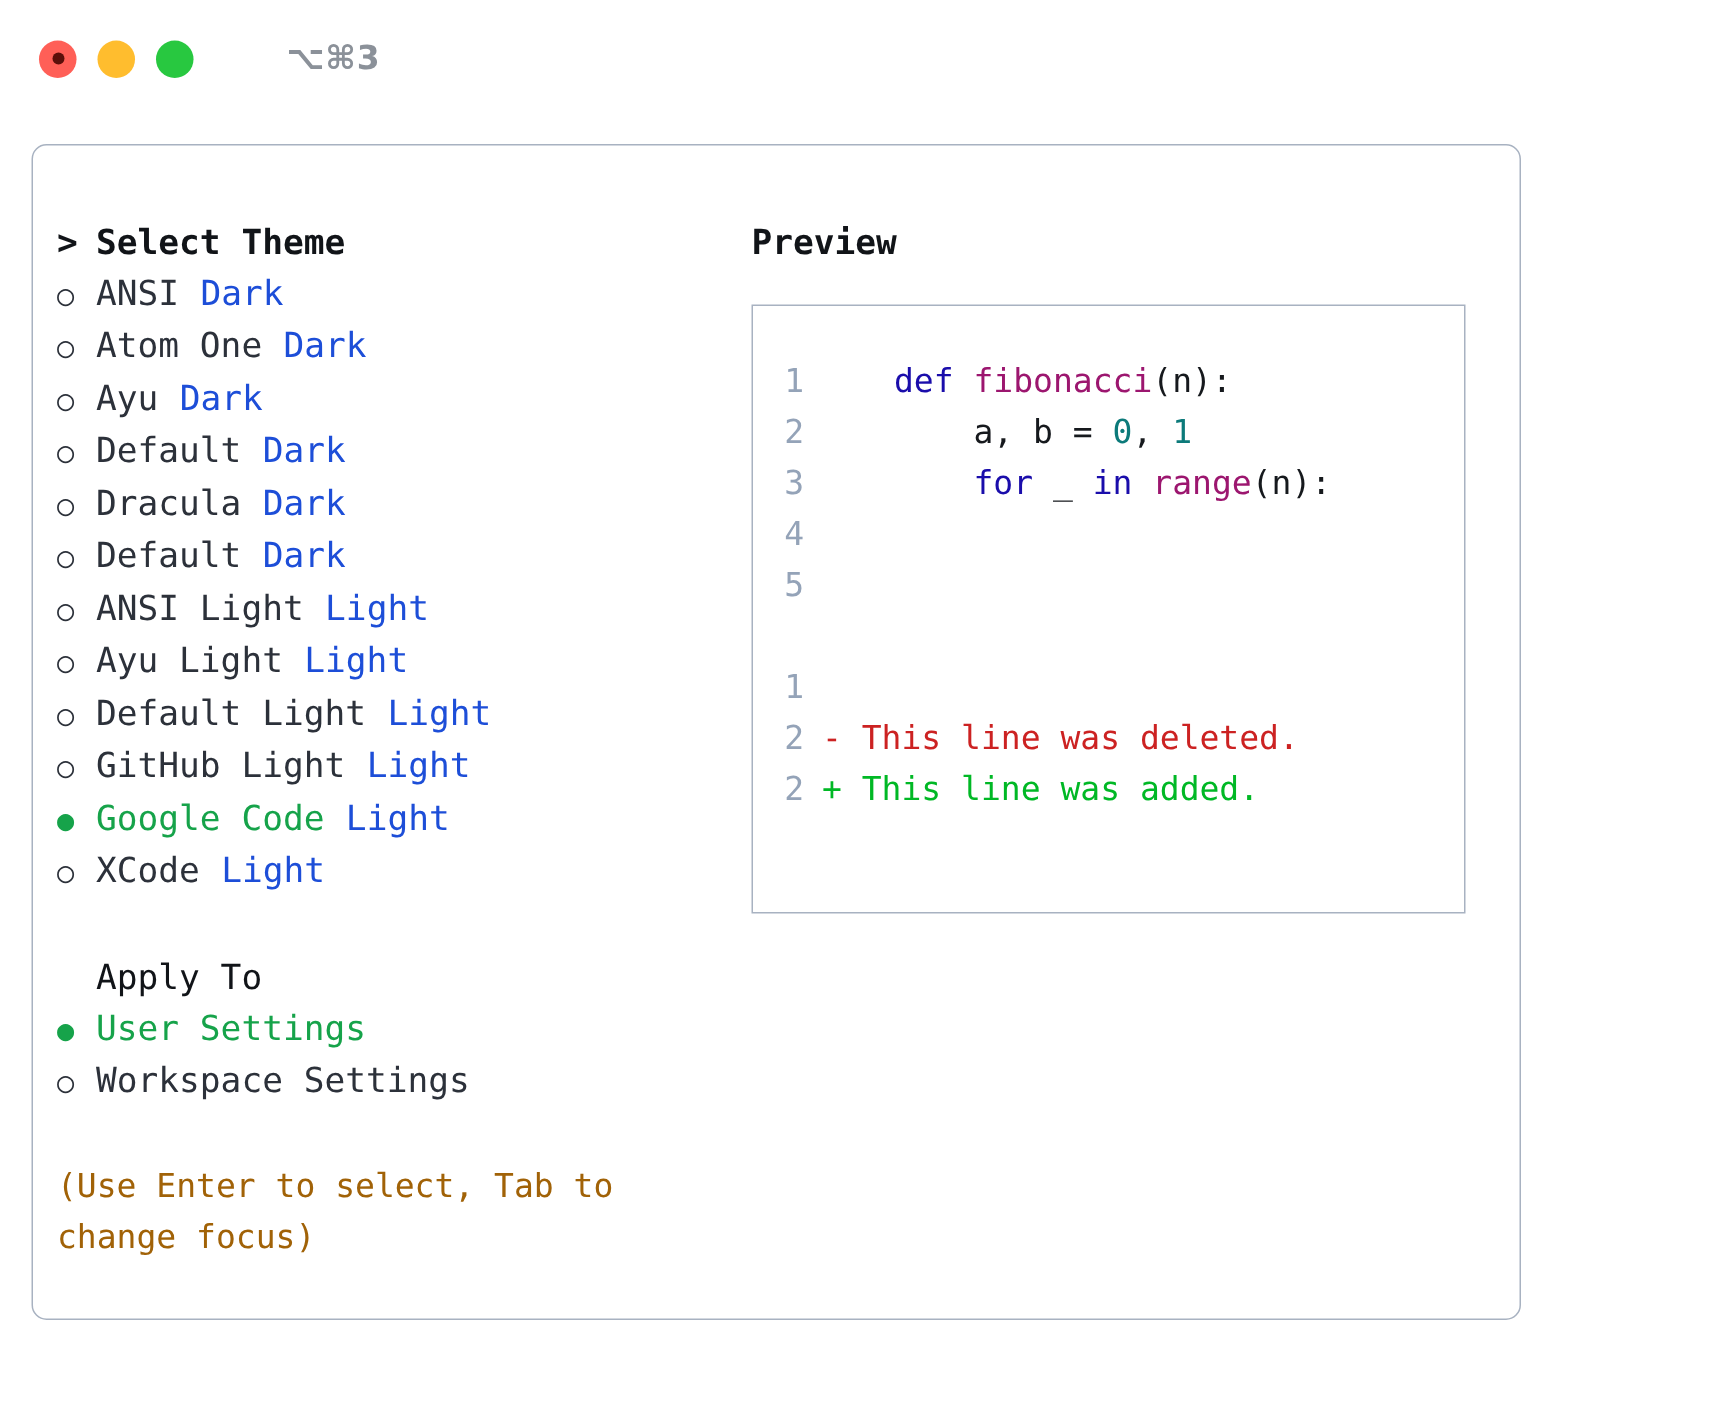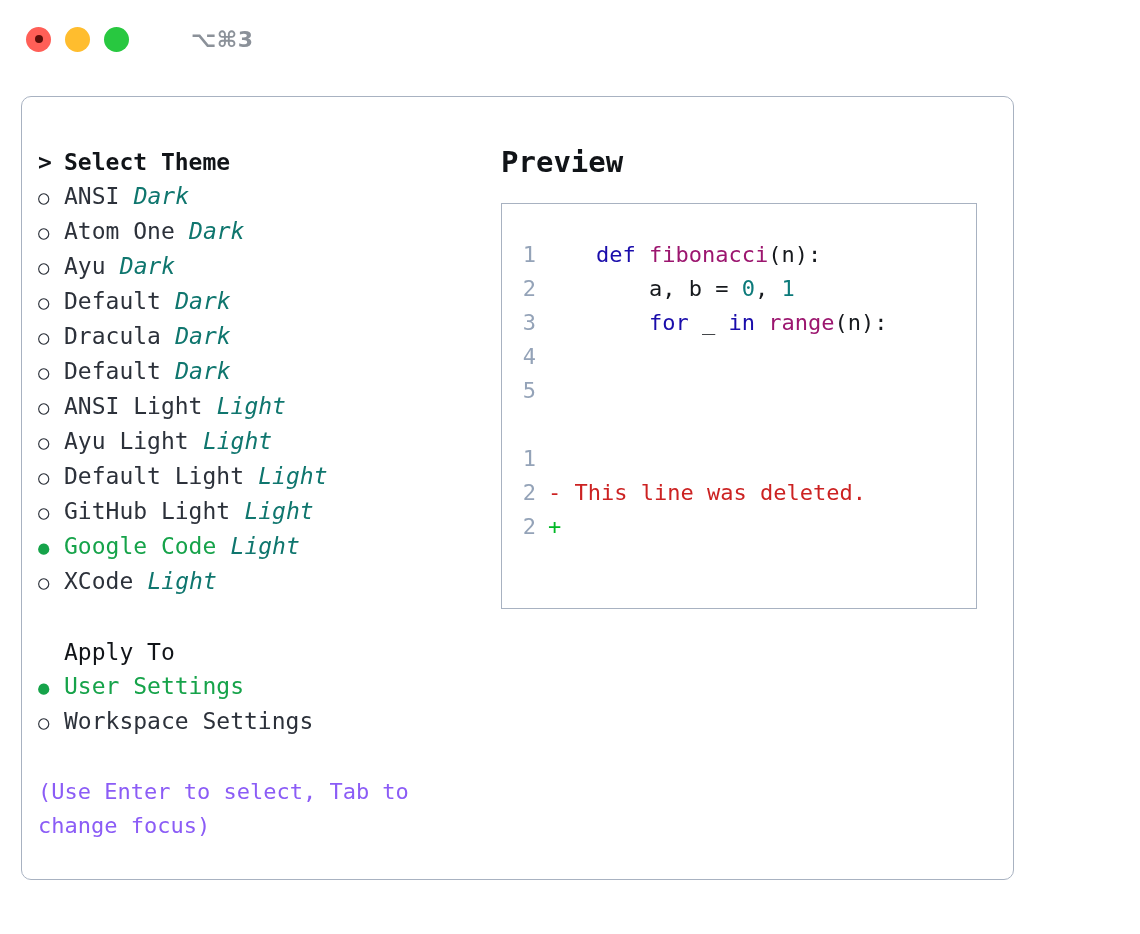--- a/index.html
+++ b/index.html
@@ -124,54 +124,53 @@
     width: 26px;
     flex: 0 0 26px;
     font-size: 19px;
     color: #2c313a;
     line-height: 34px;
   }
   .opt-row.selected .marker { color: #16a34a; }
   .opt-row .name { color: #2c313a; }
   .opt-row.selected .name { color: #16a34a; text-align: right; }
   .opt-row .variant {
-    color: #0f766e;
+    color: #1d4ed8;
     margin-left: 0.62em;
-    font-style: italic;
   }
 
   #apply-block { margin-top: 36px; }
   .apply-title {
     display: flex;
     align-items: flex-end;
     font-size: 23px;
     line-height: 34px;
     color: #111418;
     white-space: pre;
   }
   .apply-title .marker { width: 26px; flex: 0 0 26px; }
 
   #hint {
     margin-top: 36px;
     font-size: 22px;
     line-height: 34px;
-    color: #8b5cf6;
+    color: #a16207;
     width: 410px;
     white-space: normal;
   }
 
   
   #preview-column {
     position: absolute;
     left: 479px;
     top: 48px;
     width: 500px;
   }
   #preview-title {
-    font-size: 29px;
+    font-size: 23px;
     line-height: 34px;
     font-weight: 700;
     color: #111418;
     margin-bottom: 24px;
     white-space: pre;
   }
   #preview-box {
     width: 476px;
     height: 406px;
     border: 1.6px solid #a8b2c1;
@@ -267,20 +266,20 @@
               <div class="code-line"><span class="ln">1</span><span class="code-text"><span class="tok-kw">def </span><span class="tok-fn">fibonacci</span><span class="tok-pln">(n):</span></span></div>
               <div class="code-line"><span class="ln">2</span><span class="code-text"><span class="tok-pln">    a, b = </span><span class="tok-num">0</span><span class="tok-pln">, </span><span class="tok-num">1</span></span></div>
               <div class="code-line"><span class="ln">3</span><span class="code-text"><span class="tok-pln">    </span><span class="tok-kw">for</span><span class="tok-pln"> _ </span><span class="tok-kw">in</span><span class="tok-pln"> </span><span class="tok-fn">range</span><span class="tok-pln">(n):</span></span></div>
               <div class="code-line"><span class="ln">4</span></div>
               <div class="code-line"><span class="ln">5</span></div>
             </div>
           <div class="blank-line"></div>
           <div id="diff-block">
               <div class="code-line"><span class="ln">1</span><span class="tok-ctx"> </span></div>
               <div class="code-line"><span class="ln">2</span><span class="tok-del">-</span><span class="tok-del"> This line was deleted.</span></div>
-              <div class="code-line"><span class="ln">2</span><span class="tok-add">+</span></div>
+              <div class="code-line"><span class="ln">2</span><span class="tok-add">+</span><span class="tok-add"> This line was added.</span></div>
             </div>
         </div>
       </div>
 
     </div>
   </div>
 </div>
 
 </body></html>

